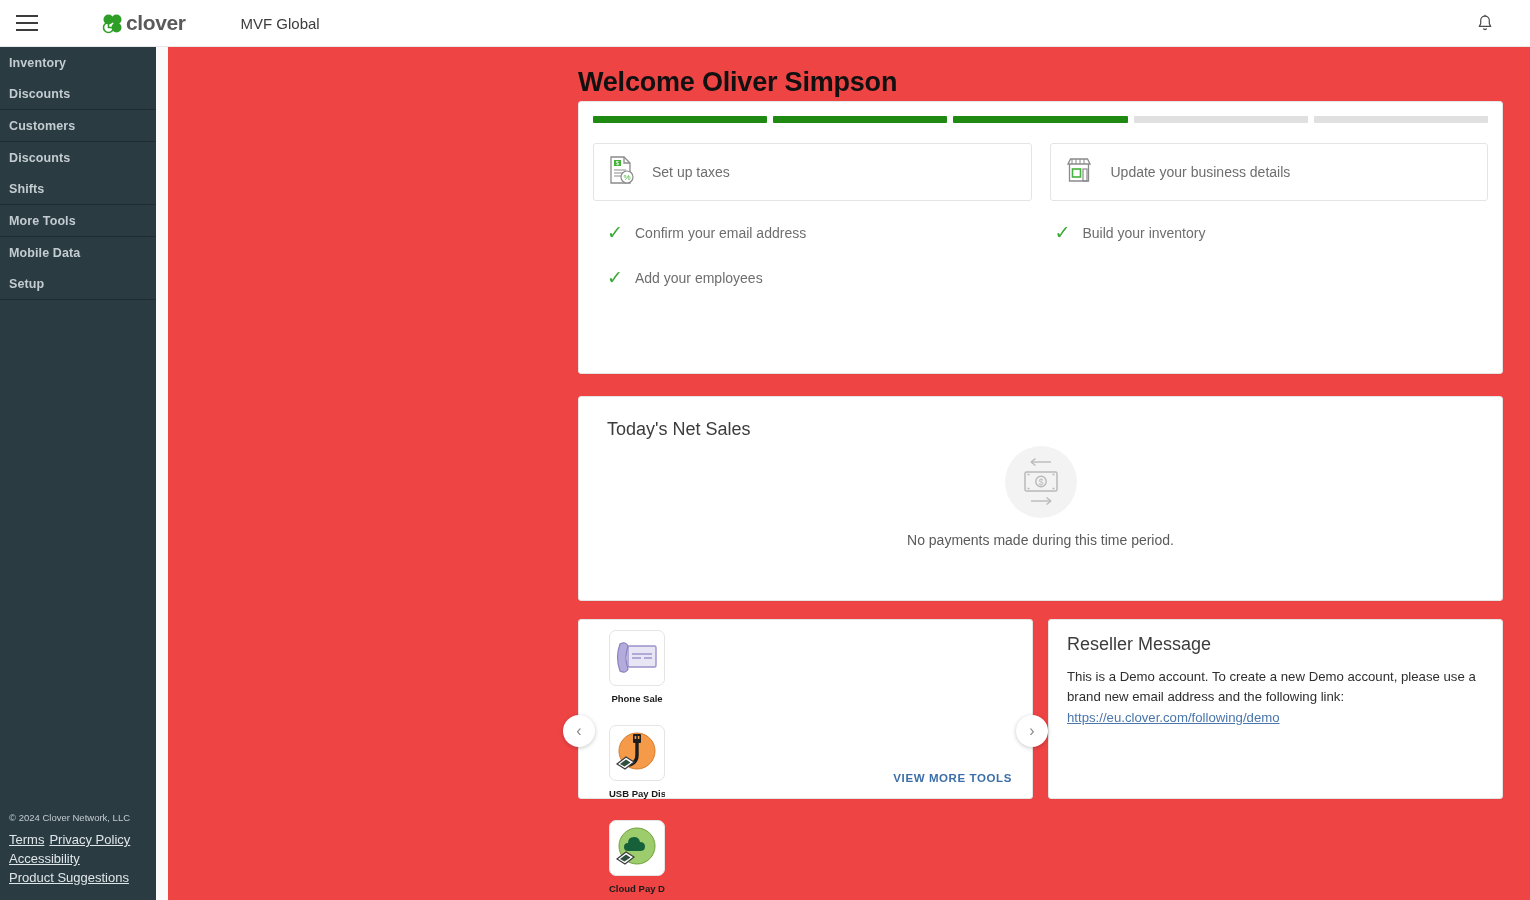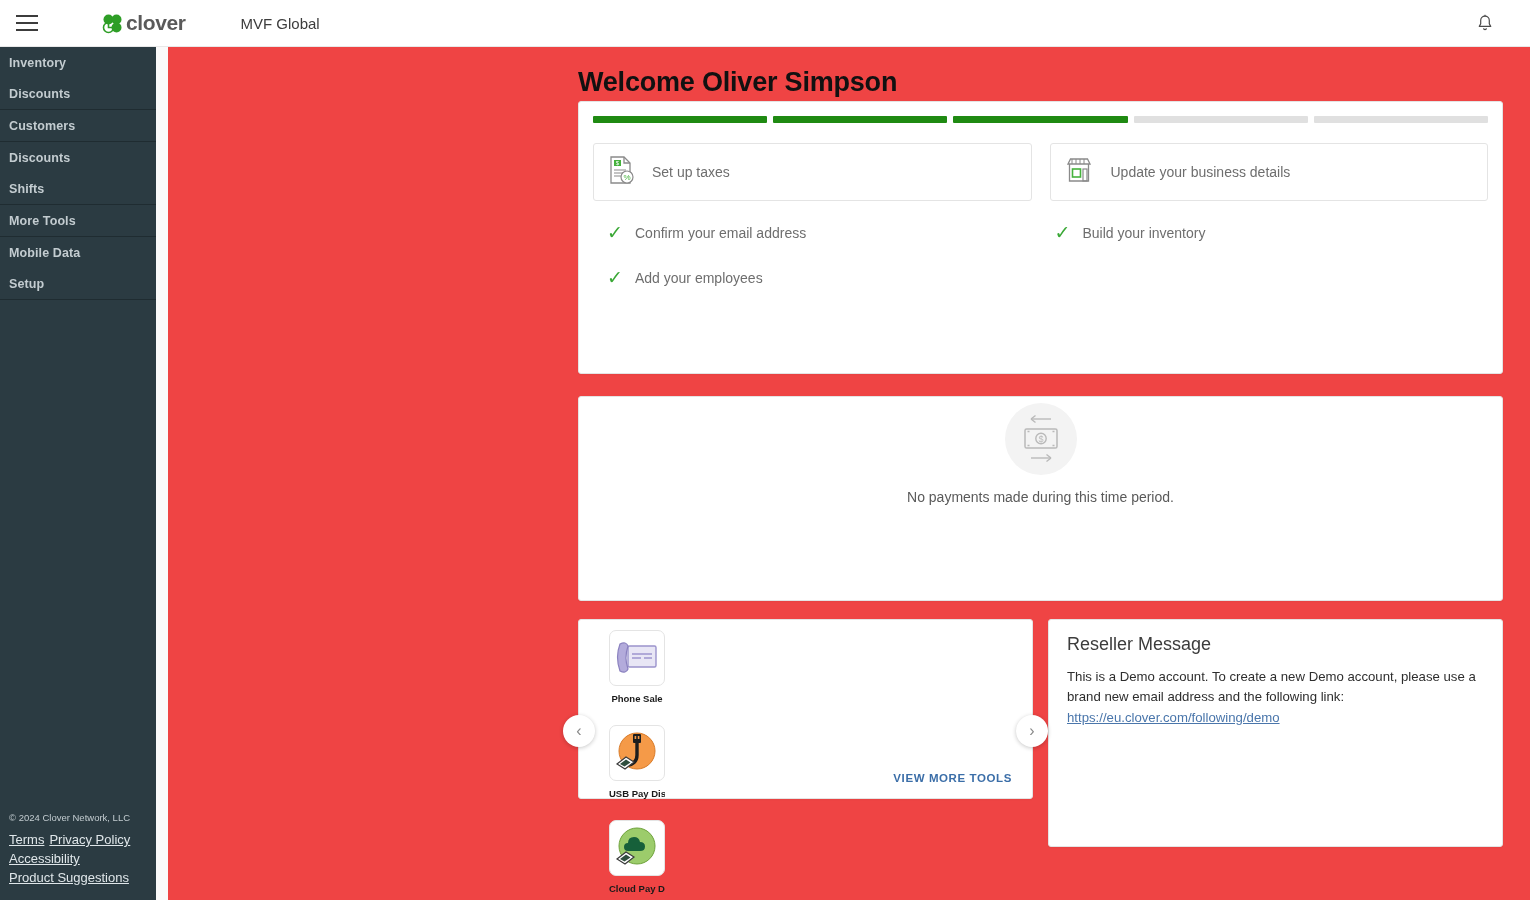--- a/index.html
+++ b/index.html
@@ -88,21 +88,21 @@
     white-space: nowrap; overflow: hidden; }
   .carousel-arrow { position: absolute; width: 32px; height: 32px; border-radius: 50%;
     background: #fff; box-shadow: 0 1px 4px rgba(0,0,0,.22); display: flex;
     align-items: center; justify-content: center; top: 95px; cursor: pointer; z-index: 3; }
   .carousel-arrow.left { left: -16px; } .carousel-arrow.right { right: -16px; }
   .arrow-ch { color: #8a8a8a; font-size: 16px; line-height: 1; }
   .view-more { position: absolute; right: 20px; bottom: 14px; font-size: 11.5px;
     font-weight: 700; color: #3b6ea8; letter-spacing: .6px; cursor: pointer; }
 
   
-  #reseller { left: 880px; top: 572px; width: 455px; height: 228px; }
+  #reseller { left: 880px; top: 572px; width: 455px; height: 180px; }
   .rs-title { font-size: 18px; color: #3c3c3c; font-weight: 400; padding: 14px 0 0 18px; }
   .rs-body { font-size: 13.2px; color: #2e2e2e; line-height: 1.55; padding: 12px 20px 0 18px; }
   .rs-link { color: #4a76ab; text-decoration: underline; cursor: pointer; display: inline-block; }
 </style>
 </head>
 <body>
 
 <div class="topbar">
   <div class="hamburger">
     <span></span>
@@ -206,20 +206,21 @@
           <span class="done-label">Build your inventory</span>
         </div>
         <div class="done-item">
           <span class="check">✓</span>
           <span class="done-label">Add your employees</span>
         </div>
       </div>
   </div>
 
   <div class="card" id="netsales">
+    <div class="ns-title">Today's Net Sales</div>
     <div class="ns-empty">
       <div class="ns-icon-bg">
         <svg width="52" height="58" viewBox="0 0 52 58">
           <path d="M16 9 H36" stroke="#b9b9b9" stroke-width="1.4" fill="none"></path>
           <path d="M16 9 l4.5 -3.5 M16 9 l4.5 3.5" stroke="#b9b9b9" stroke-width="1.4" fill="none"></path>
           <rect x="10" y="19" width="32" height="19" rx="1.6" fill="none" stroke="#b9b9b9" stroke-width="1.5"></rect>
           <circle cx="26" cy="28.5" r="5.2" fill="none" stroke="#b9b9b9" stroke-width="1.4"></circle>
           <text x="26" y="32" font-size="9" fill="#b9b9b9" text-anchor="middle" font-family="Liberation Sans, sans-serif">$</text>
           <path d="M12.5 21.5 h2 M39.5 21.5 h-2 M12.5 35.5 h2 M39.5 35.5 h-2" stroke="#b9b9b9" stroke-width="1.3"></path>
           <path d="M36 48 H16" stroke="#b9b9b9" stroke-width="1.4" fill="none"></path>

